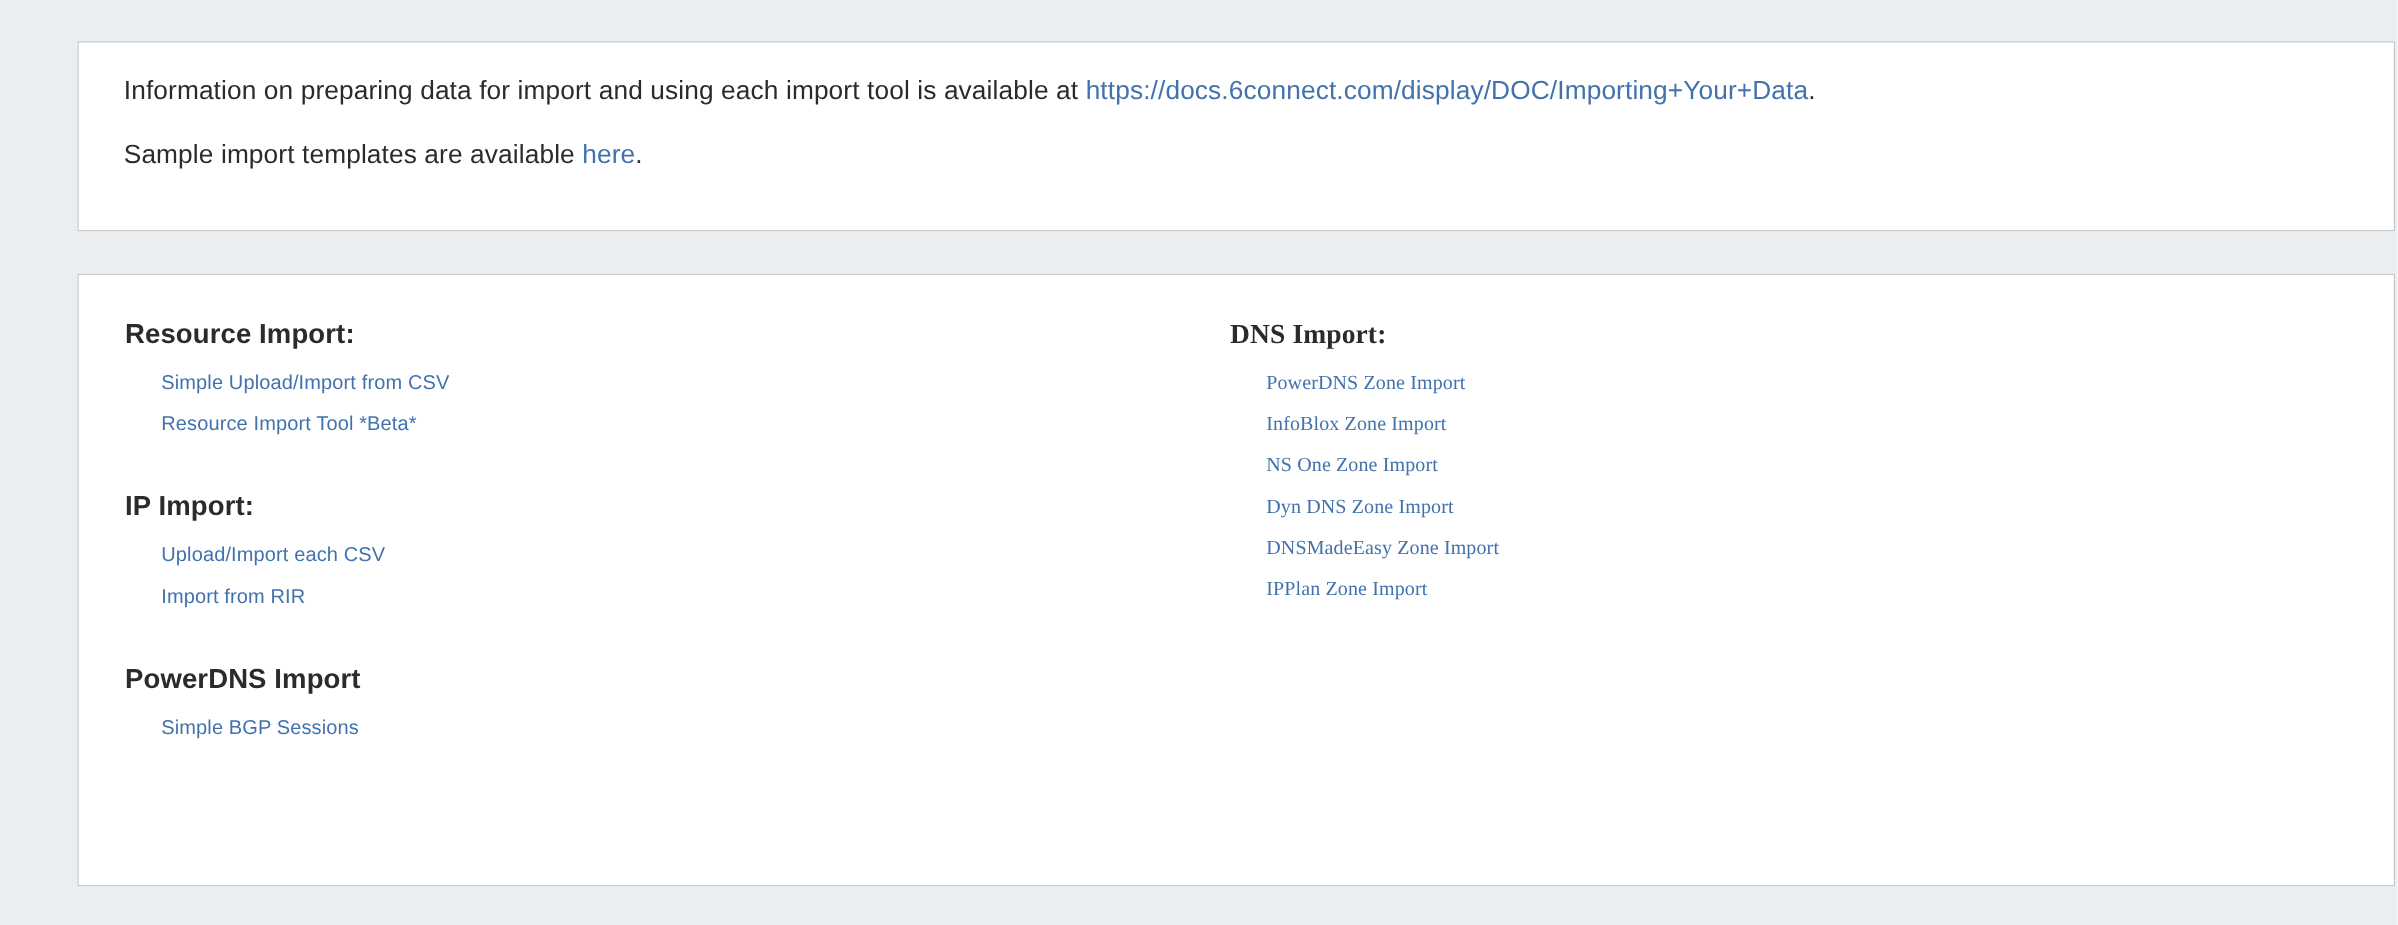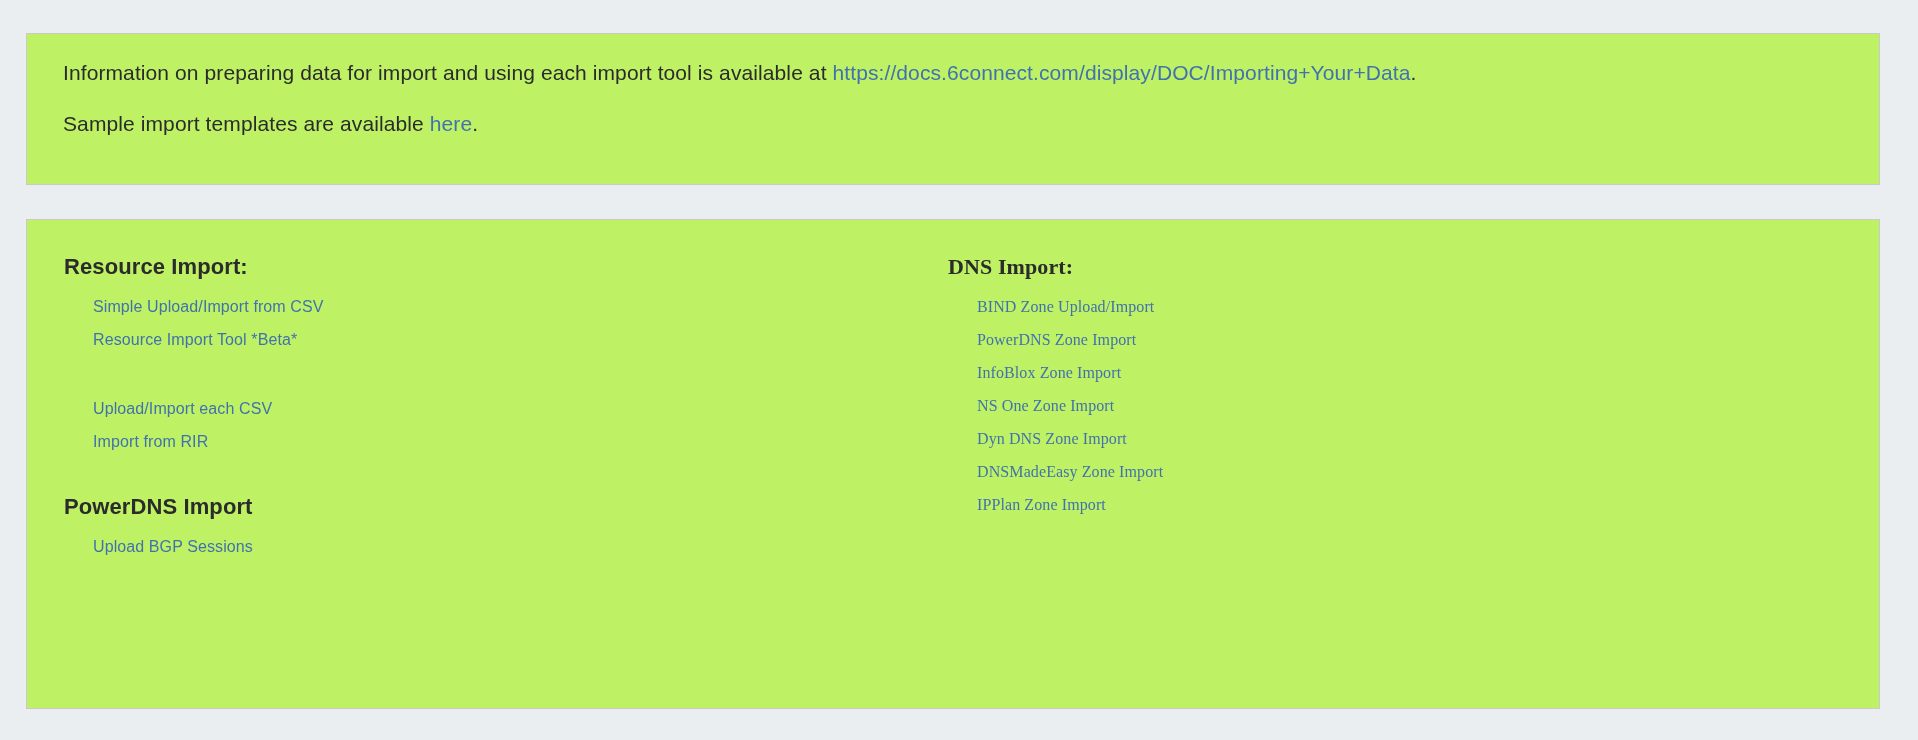--- a/index.html
+++ b/index.html
@@ -17,23 +17,24 @@
 
   .page {
     position: relative;
     width: 1918px;
     height: 740px;
     box-sizing: border-box;
     padding: 33px 38px 0 26px;
   }
 
   .panel {
-    background: #bef264;
+    background: #ffffff;
     border: 1px solid #c9c9c9;
     box-sizing: border-box;
+    margin-left: 36px;
   }
 
   
   .info-panel {
     width: 1854px;
     height: 152px;
     padding: 26px 0 0 36px;
     box-sizing: border-box;
   }
 
@@ -136,41 +137,41 @@
 
         <div class="group">
           <div class="group-title">Resource Import:</div>
           <ul class="group-links">
             <li><a href="#">Simple Upload/Import from CSV</a></li>
             <li><a href="#">Resource Import Tool *Beta*</a></li>
           </ul>
         </div>
 
         <div class="group">
+          <div class="group-title">IP Import:</div>
           <ul class="group-links">
             <li><a href="#">Upload/Import each CSV</a></li>
             <li><a href="#">Import from RIR</a></li>
           </ul>
         </div>
 
         <div class="group">
           <div class="group-title">PowerDNS Import</div>
           <ul class="group-links">
-            <li><a href="#">Upload BGP Sessions</a></li>
+            <li><a href="#">Simple BGP Sessions</a></li>
           </ul>
         </div>
 
       </div>
 
       <div class="column right">
 
         <div class="group">
           <div class="group-title">DNS Import:</div>
           <ul class="group-links">
-            <li><a href="#">BIND Zone Upload/Import</a></li>
             <li><a href="#">PowerDNS Zone Import</a></li>
             <li><a href="#">InfoBlox Zone Import</a></li>
             <li><a href="#">NS One Zone Import</a></li>
             <li><a href="#">Dyn DNS Zone Import</a></li>
             <li><a href="#">DNSMadeEasy Zone Import</a></li>
             <li><a href="#">IPPlan Zone Import</a></li>
           </ul>
         </div>
 
       </div>

